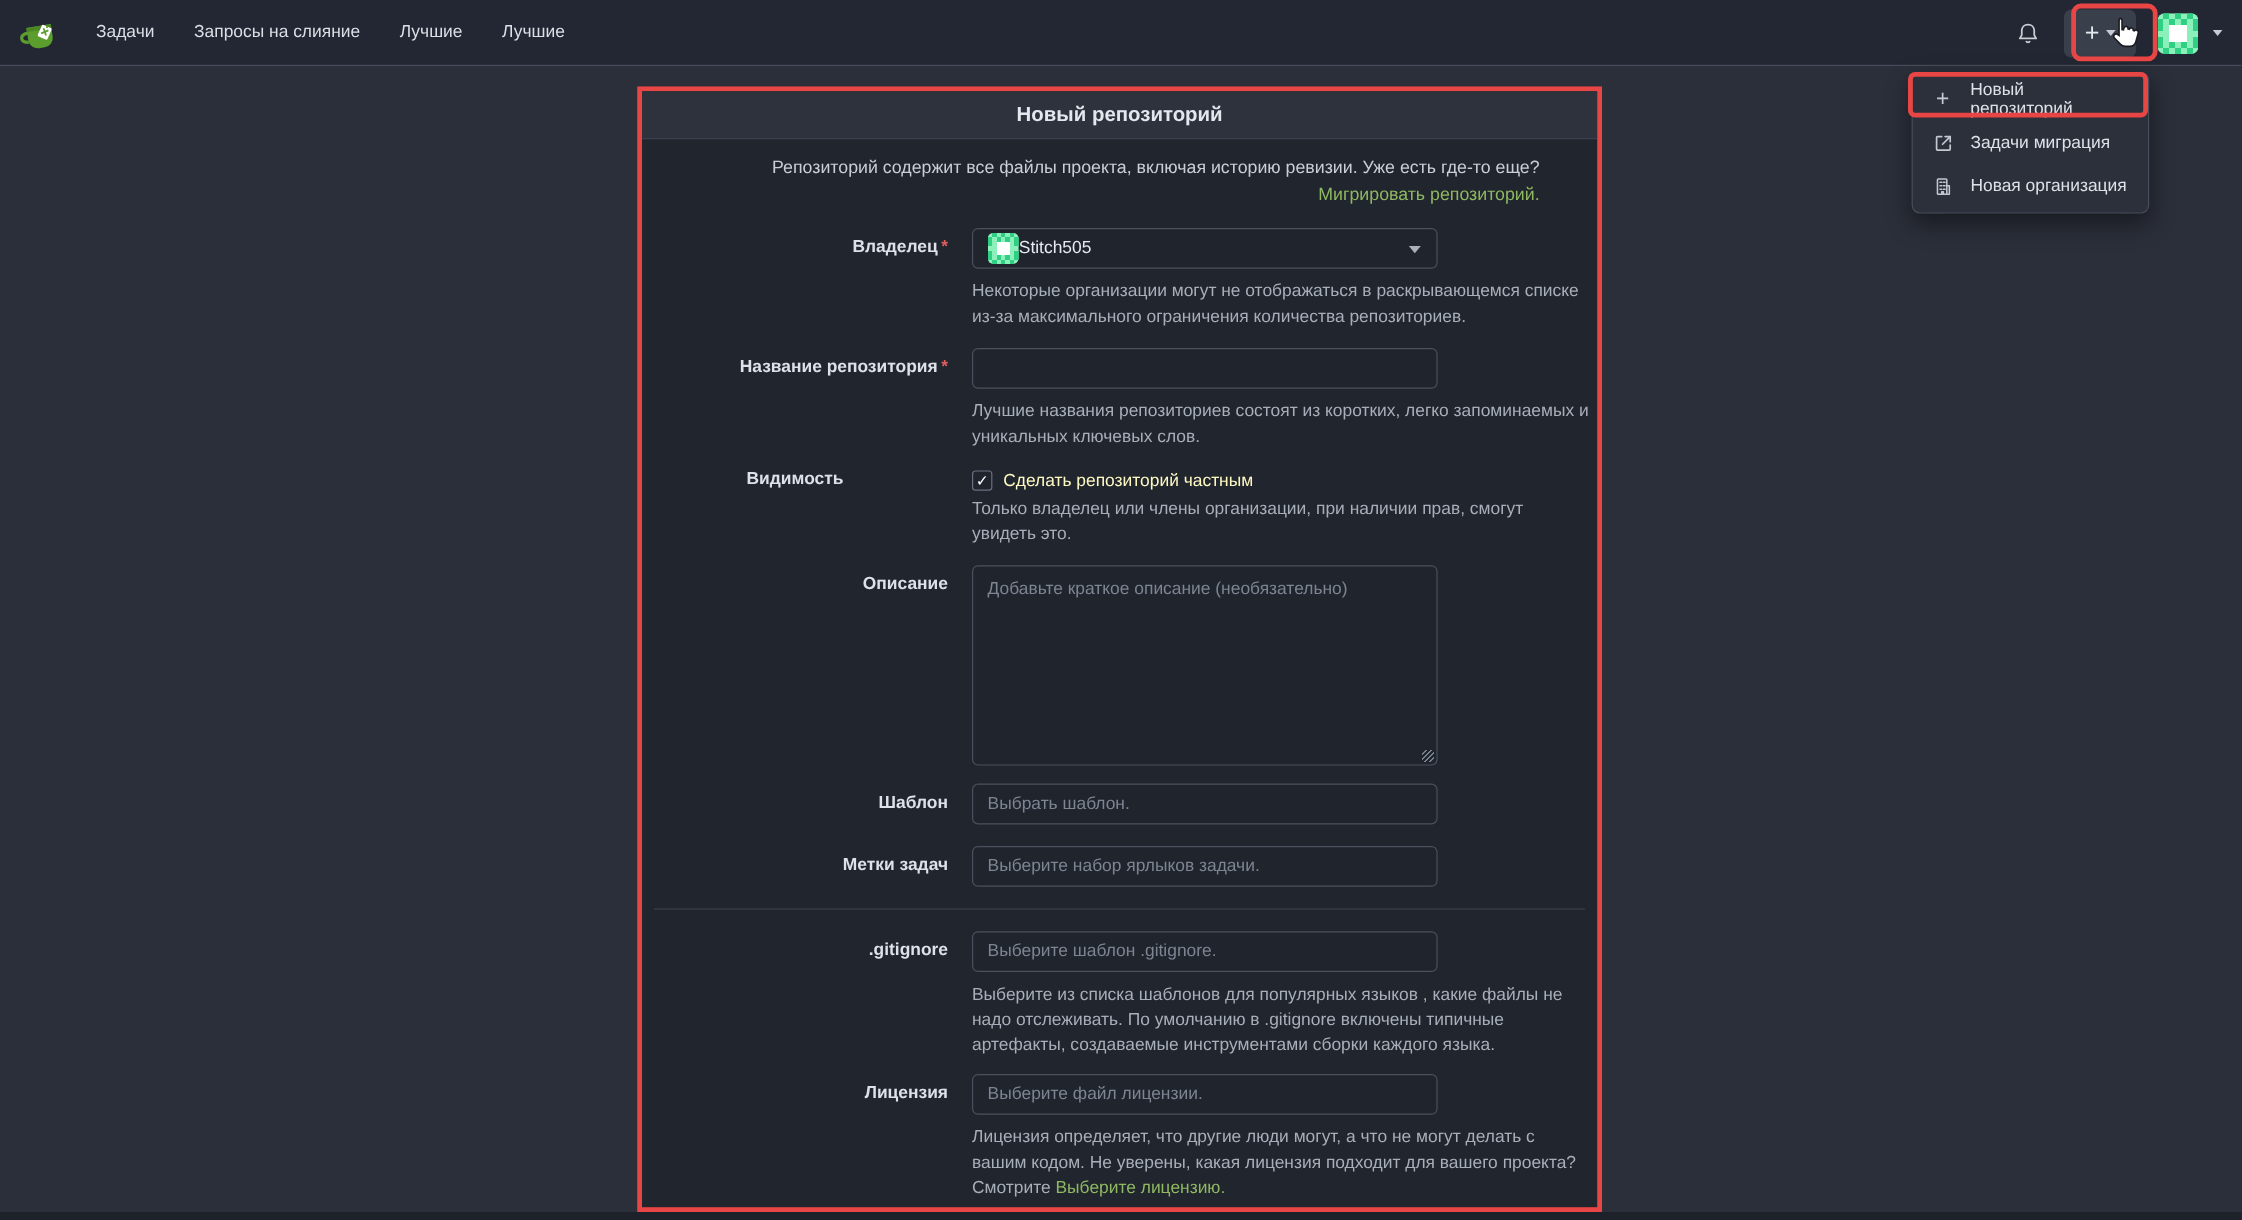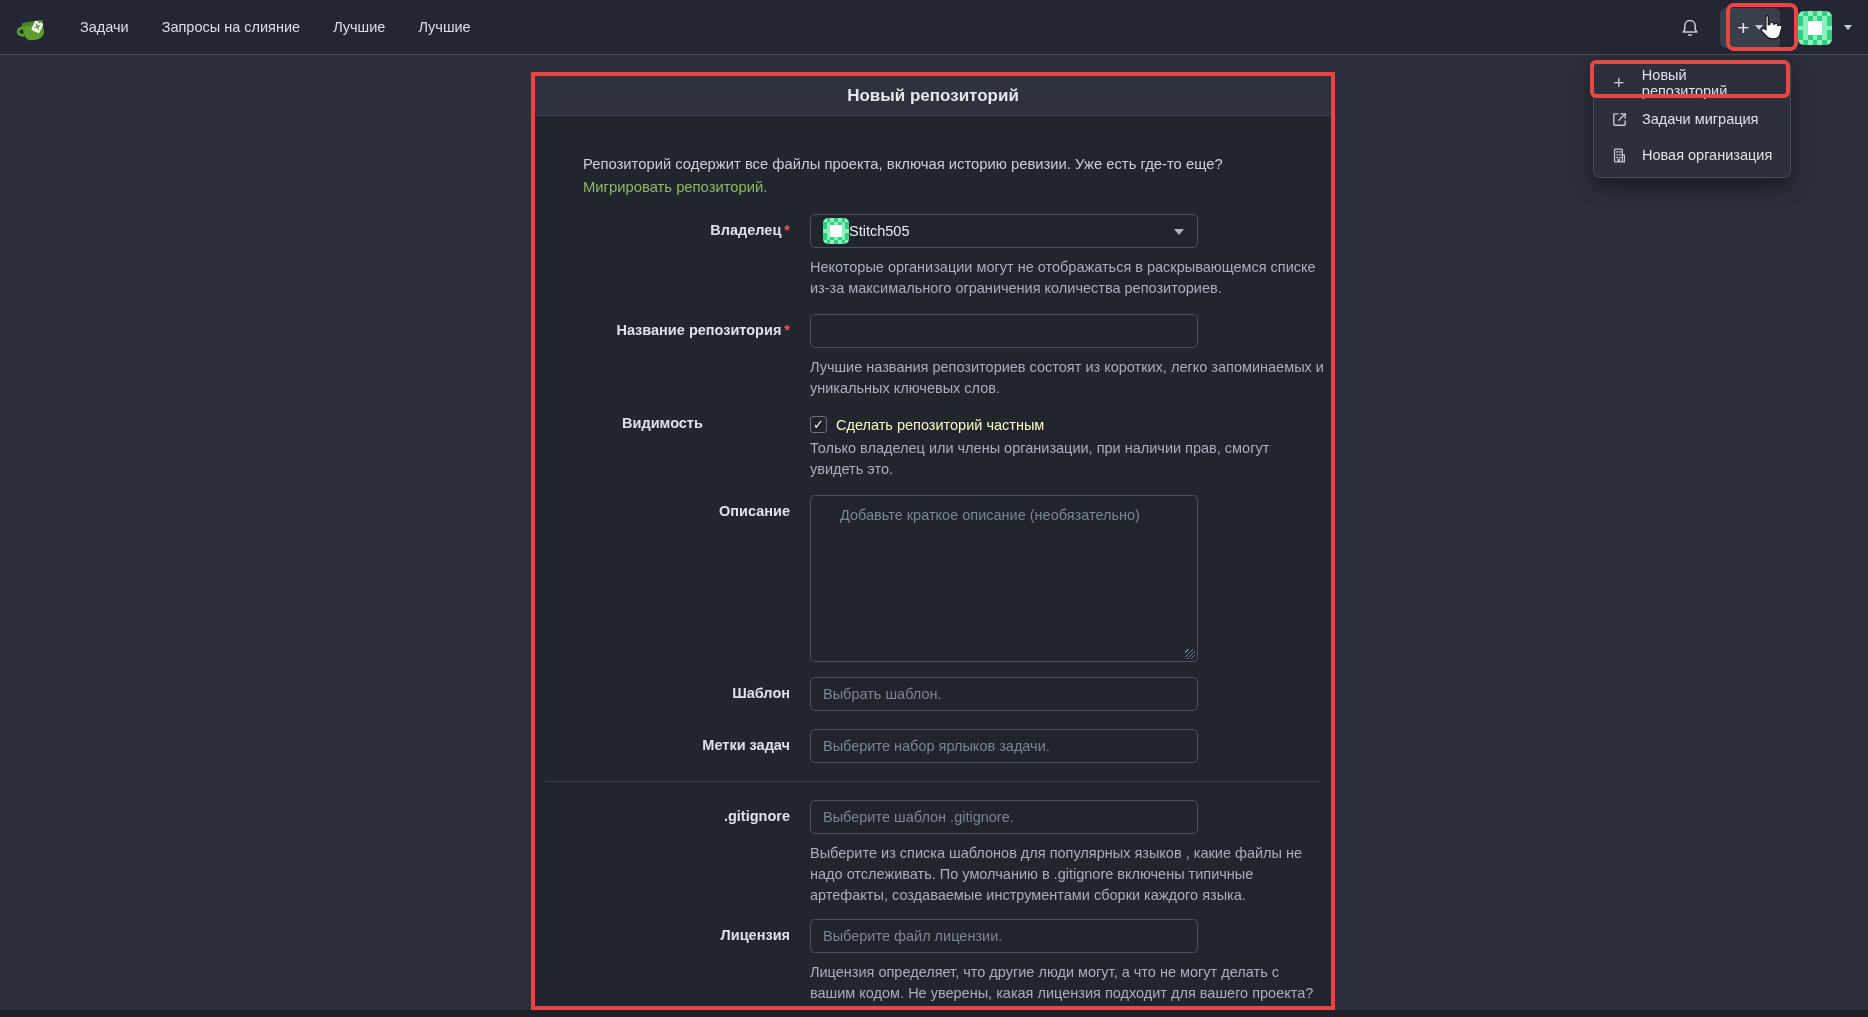--- a/index.html
+++ b/index.html
@@ -44,21 +44,21 @@
   
   .panel {
     position:absolute; left:531px; top:72px; width:804px; height:938px;
     border:4px solid #e84545; background:#21252d; z-index:10; overflow:hidden;
   }
   .panel-header {
     height:40px; background:#2e323d; border-bottom:1px solid #3b404c;
     display:flex; align-items:center; justify-content:center;
     color:#e3e7ee; font-weight:bold; font-size:17px;
   }
-  .panel-intro { padding:13px 48px 10px; text-align:left; color:#c9cfda; font-size:14.8px; line-height:23px;margin-top:24px; }
+  .panel-intro { padding:13px 48px 10px; text-align:right; color:#c9cfda; font-size:14.8px; line-height:23px; }
   .green-link { color:#8fb862; cursor:pointer; text-decoration:none; }
 
   .form-area { padding-top:5px; }
   .form-row { display:flex; margin-bottom:15px; }
   .f-label { width:265px; flex:none; text-align:right; padding-right:10px; padding-top:8px; color:#dde1e9; font-weight:bold; font-size:14.5px; white-space:nowrap; }
   .f-label.top0 { padding-top:1px;text-align:center; }
   .req { color:#e25d5d; margin-left:3px; font-weight:bold; }
   .f-field { padding-left:10px; width:525px; }
   .tb {
     width:388px; height:34px; background:#20242d;
@@ -72,21 +72,21 @@
   .select .identicon { width:26px; height:26px; border-radius:5px; overflow:hidden; flex:none; }
   .sel-caret { position:absolute; right:13px; top:14px; border-left:5px solid transparent; border-right:5px solid transparent; border-top:6px solid #aab0bc; width:0; height:0; }
   .checkline { display:flex; align-items:center; gap:9px; padding-top:2px; }
   .checkbox {
     width:17px; height:17px; border:1px solid #6a7080; border-radius:3px;
     background:#20242d; color:#fff; font-size:13px; line-height:15px;
     text-align:center; flex:none; cursor:pointer;
   }
   .checklabel { color:#fef9c3; font-size:14.5px; }
   .ta-wrap { position:relative; width:388px; }
-  textarea.tb { width:388px; height:167px; padding:9px 29px; resize:none; line-height:20px; }
+  textarea.tb { width:388px; height:167px; padding:9px 12px; resize:none; line-height:20px; }
   .grip { position:absolute; right:3px; bottom:3px; width:10px; height:10px;
     background:repeating-linear-gradient(135deg, transparent 0 2px, #77808f 2px 3px); pointer-events:none; }
   .divider { border-top:1px solid #3a404c; margin:18px 10px; }
 
   
   .ann { position:absolute; border:4px solid #e84545; pointer-events:none; z-index:50; }
   #ann-plus { left:1726px; top:3px; width:72px; height:48px; border-radius:8px; }
   #ann-menu { left:1590px; top:60px; width:200px; height:38px; border-radius:6px; }
   .cursor { position:absolute; left:1755px; top:12px; width:30px; height:30px; z-index:60; pointer-events:none; }
 

